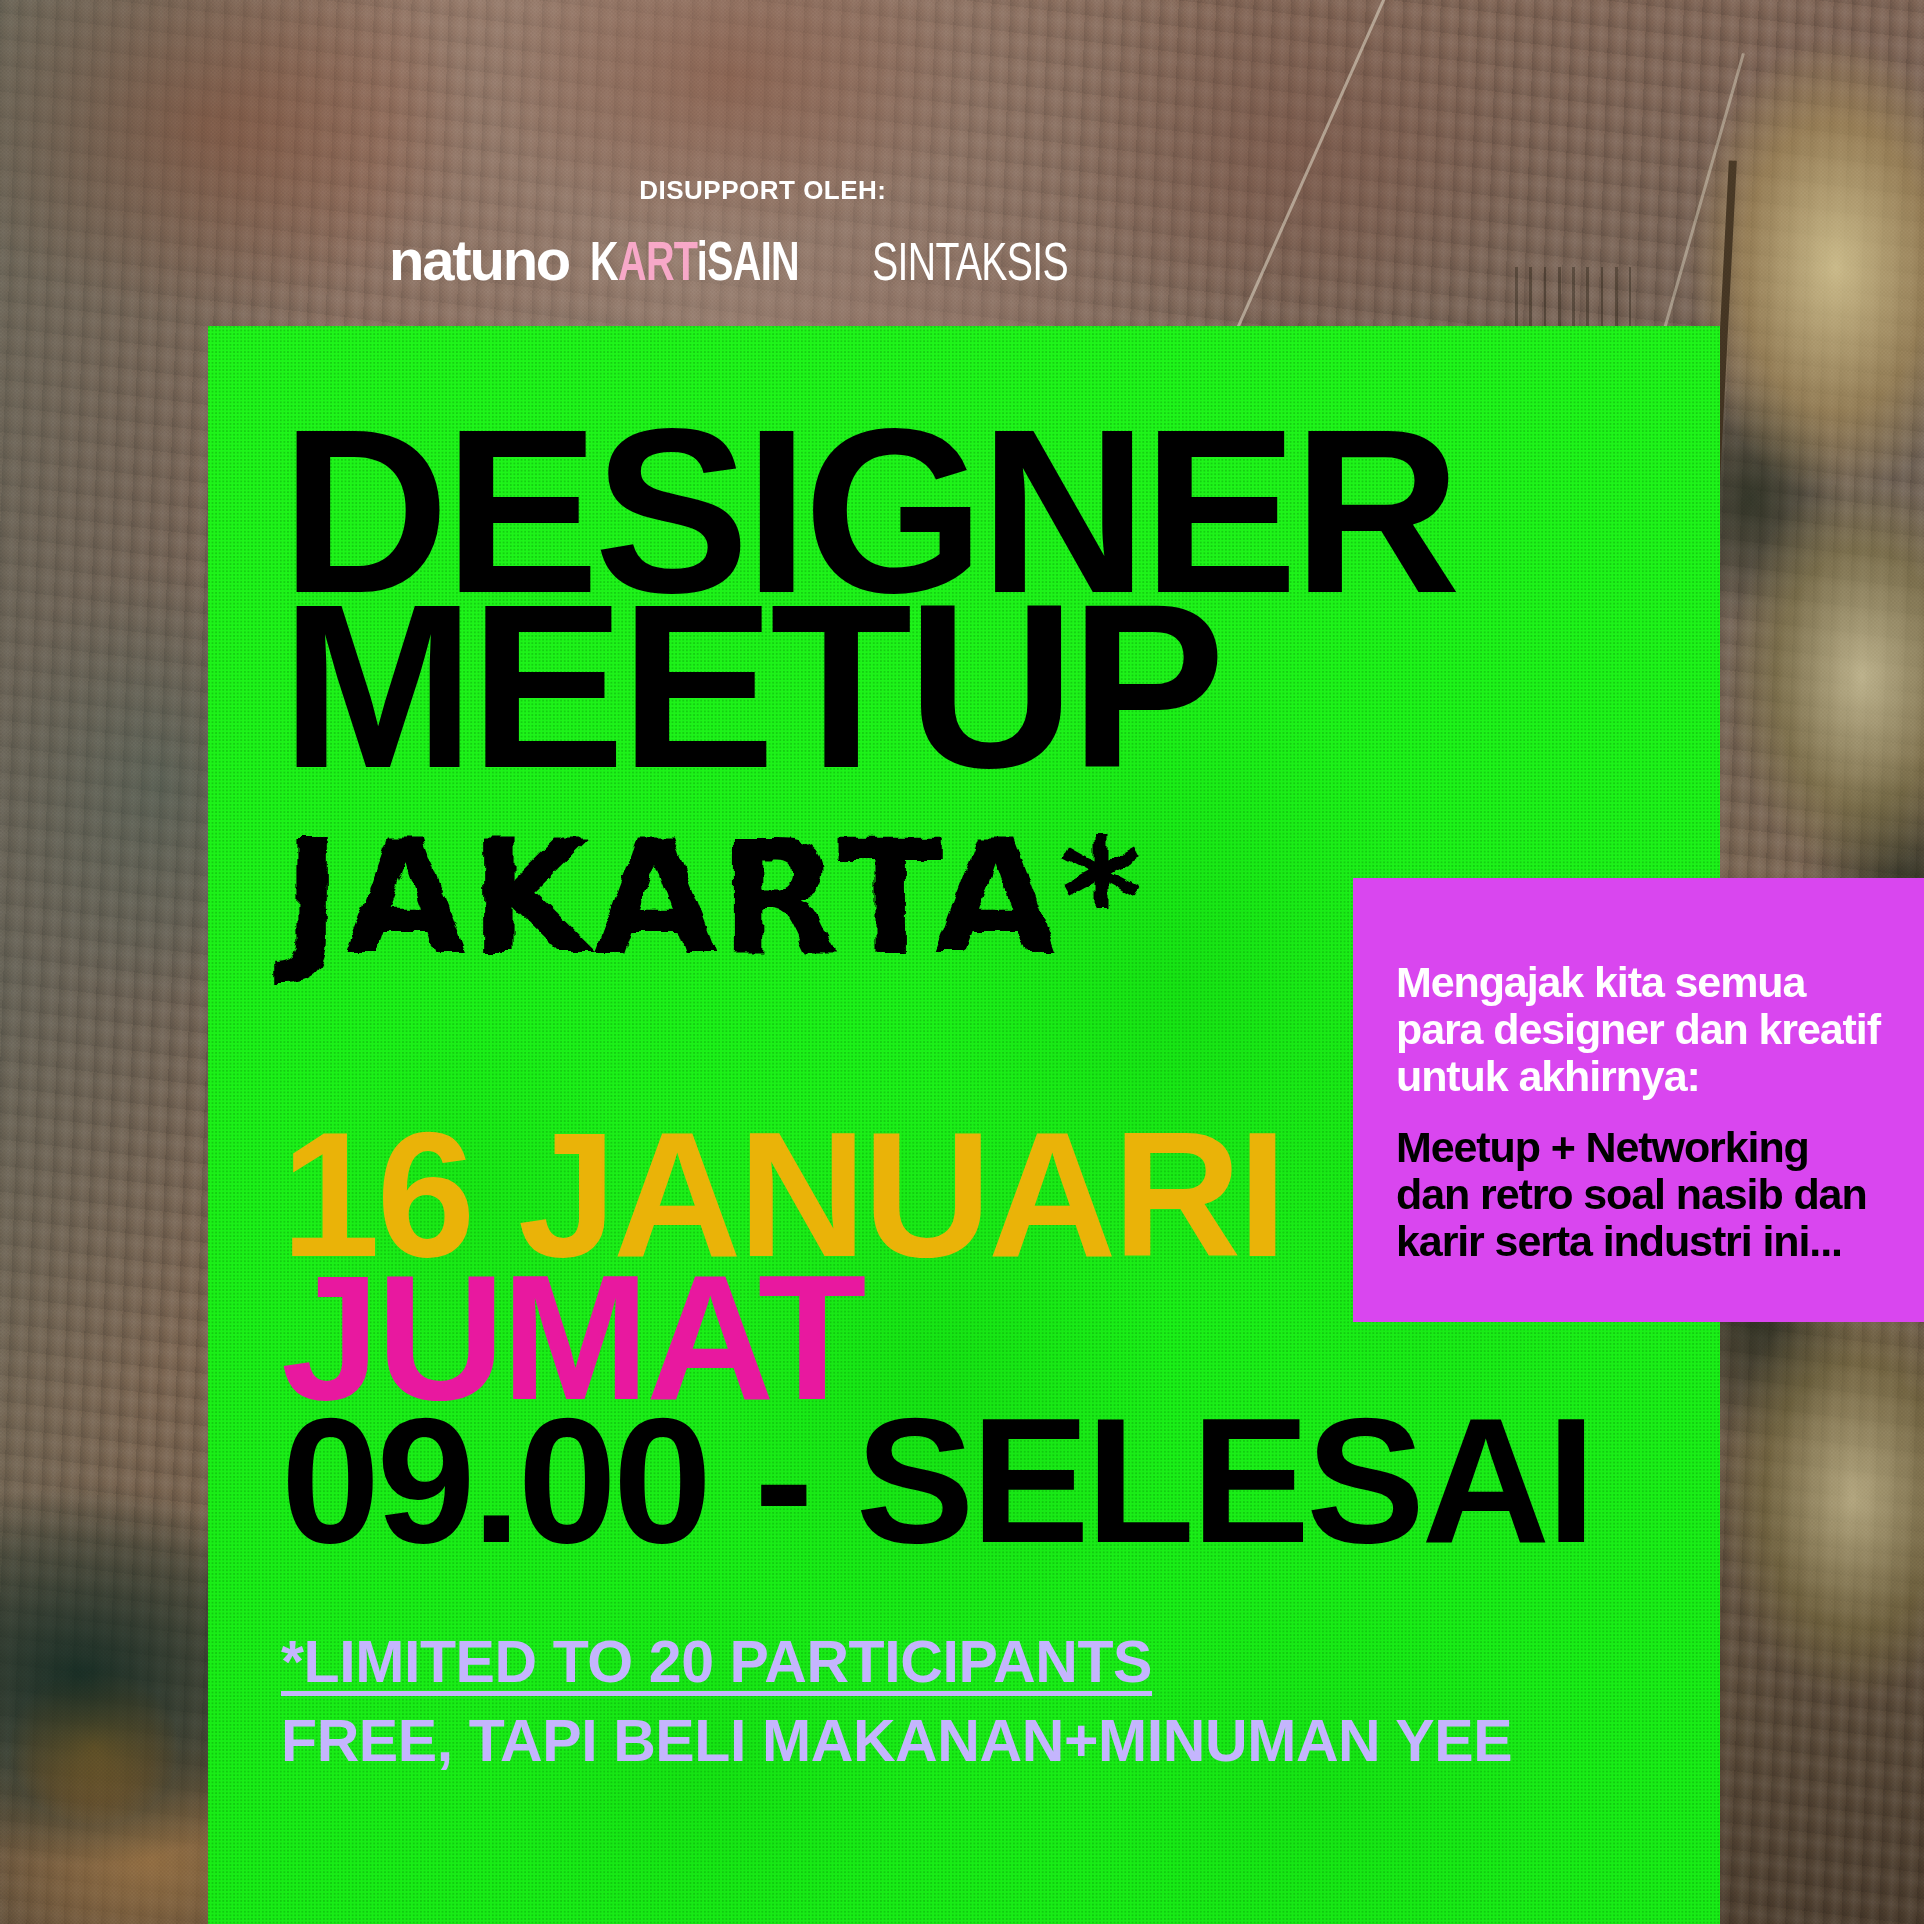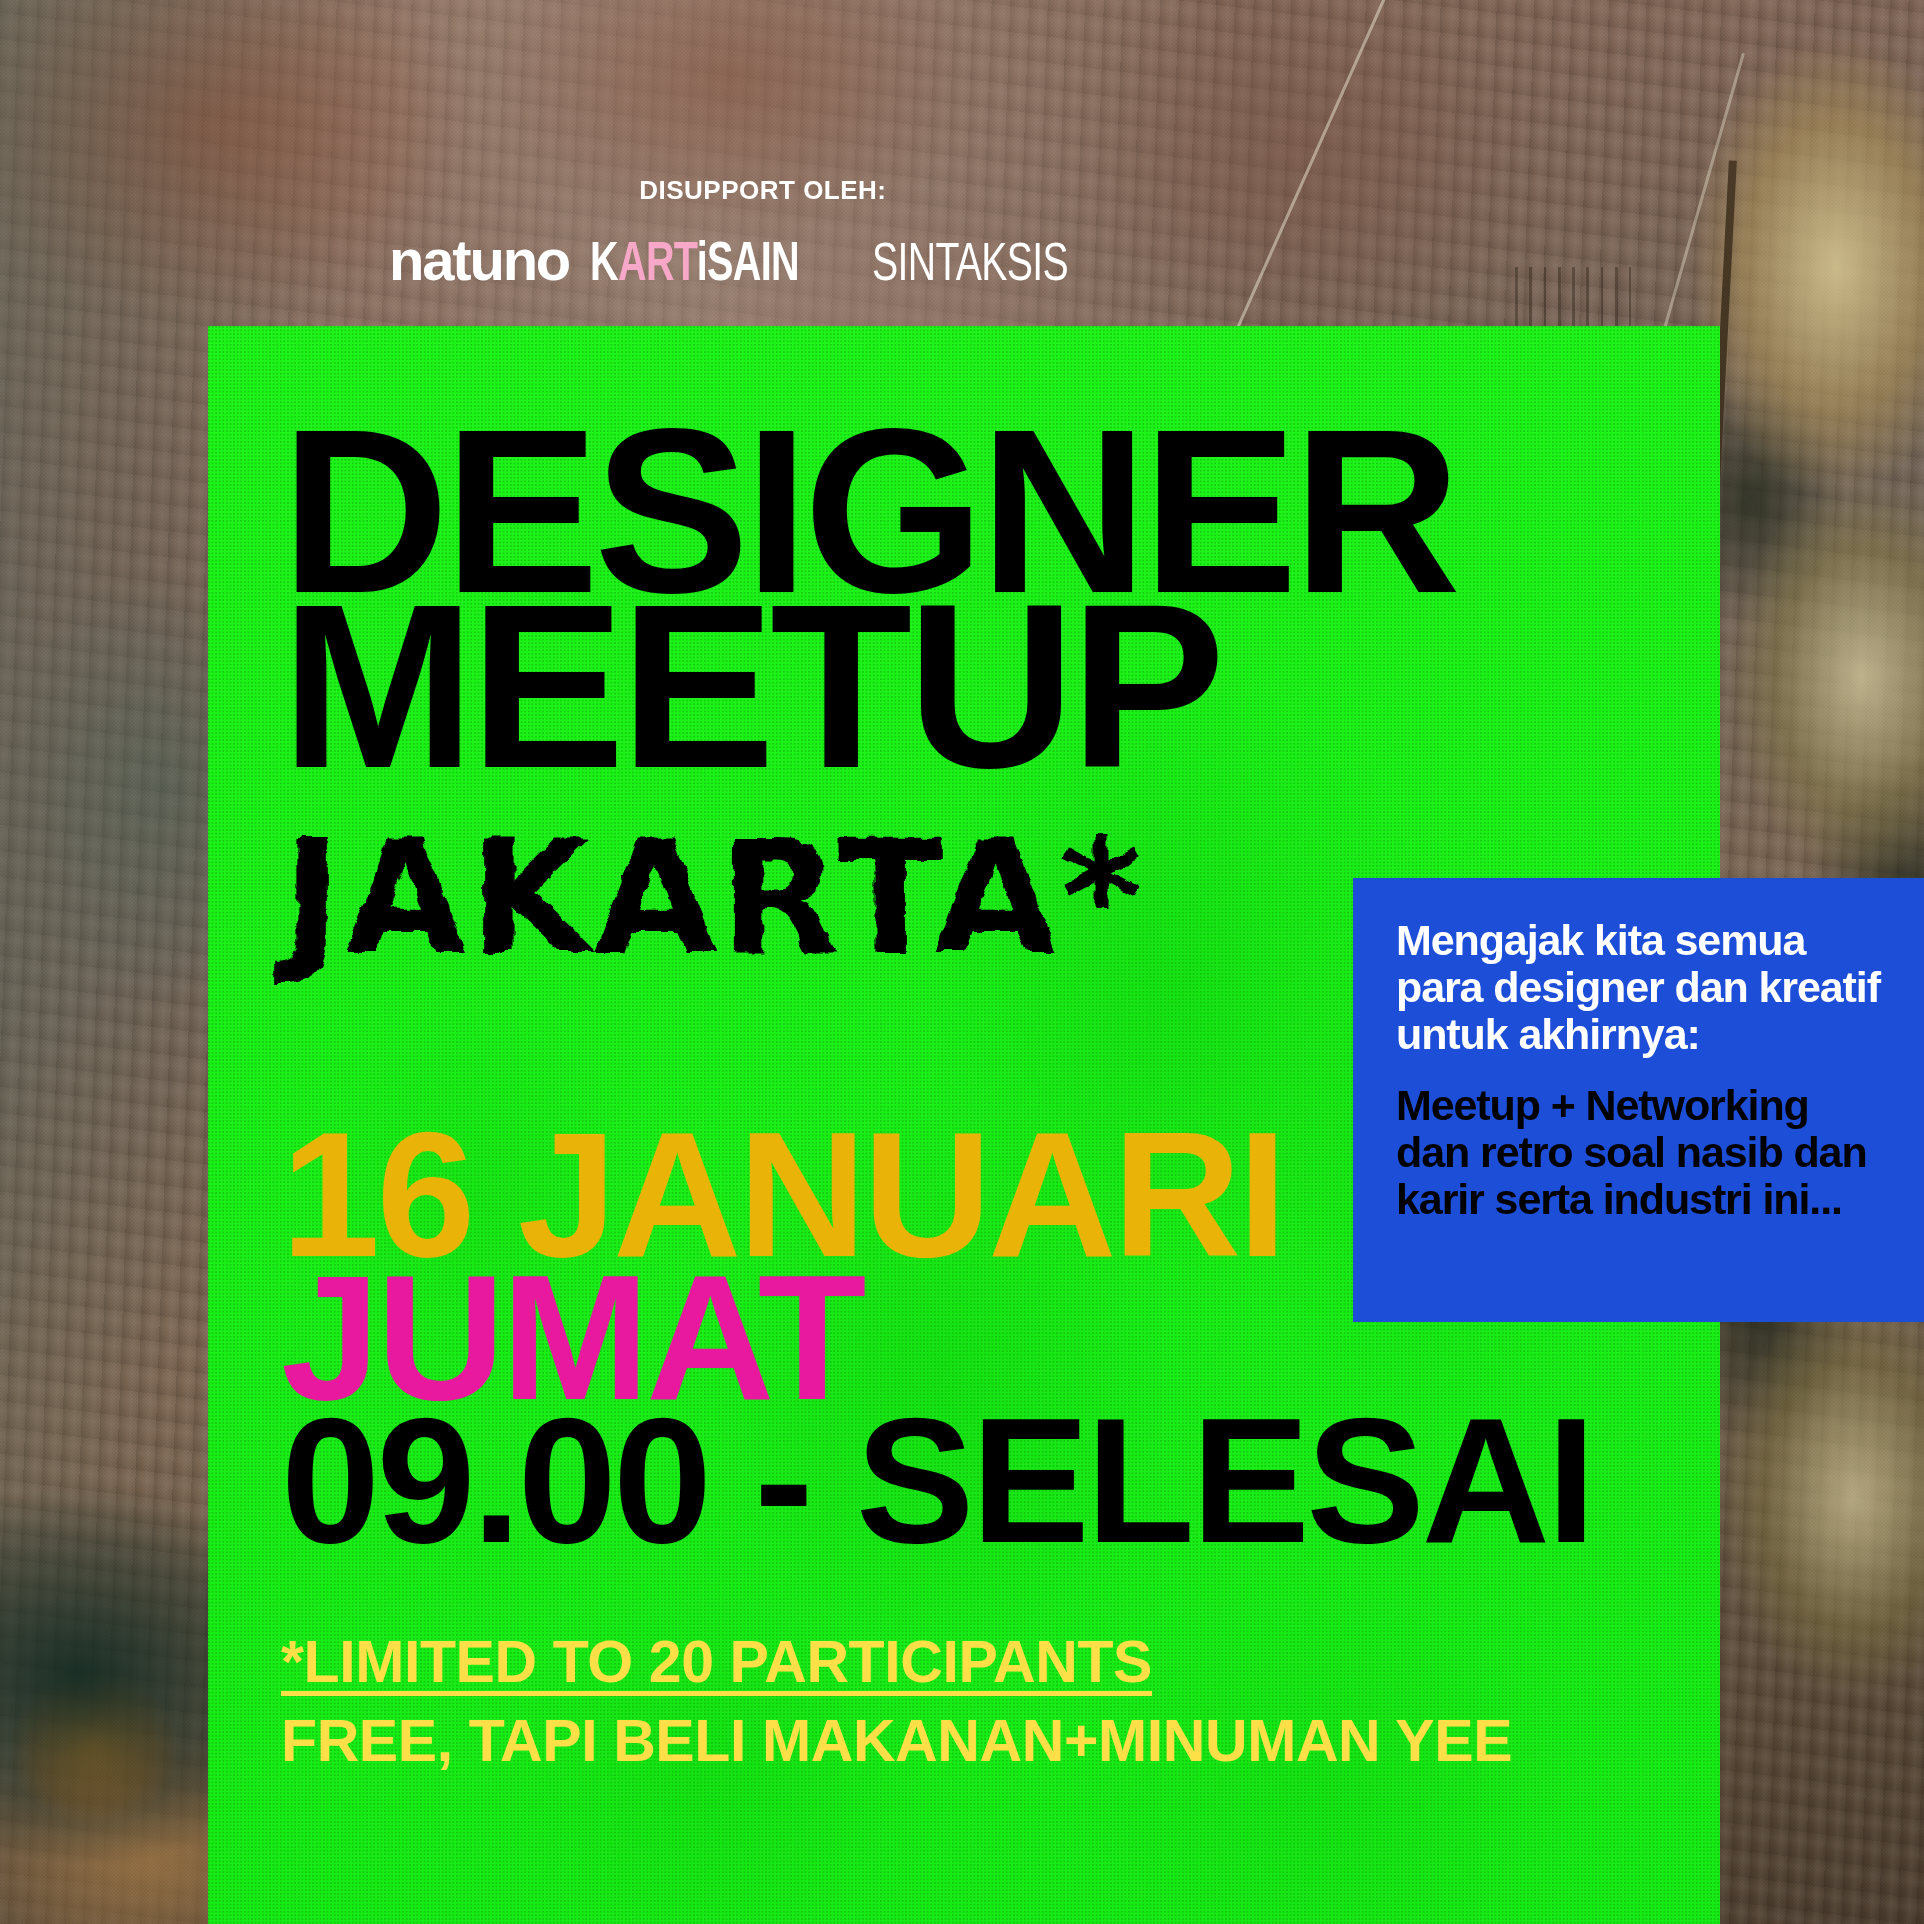--- a/index.html
+++ b/index.html
@@ -209,37 +209,37 @@
   }
   .date-line{ display:block; color:#eab308; font-size:178px; }
   .day-line{ display:block; color:#e8189f; font-size:178px; }
   .time-line{ display:block; color:#000000; font-size:178px; }
 
   
   .footnotes{
     position:absolute; left:281px; top:1629px; z-index:5;
     font-family:"Liberation Sans Narrow","Liberation Sans", sans-serif;
     font-weight:bold;
-    color:#fde047;
+    color:#c4b5fd;
     font-size:59px;
     line-height:66px;
     letter-spacing:-0.4px;
     white-space:nowrap;
   }
   .fn-1{ display:inline-block; text-decoration:underline; text-decoration-thickness:5.3px; text-underline-offset:9px; }
   .fn-2{ display:block; margin-top:12.5px; }
 
   
   .pink-box{
     position:absolute;
     left:1353px; top:878px;
     width:572px; height:444px;
-    background:#1d4ed8;
+    background:#d946ef;
     z-index:7;
-    padding:39px 36px 0 43px;
+    padding:81px 36px 0 43px;
   }
   .pink-p1{
     color:#ffffff;
     font-family:"Liberation Sans", sans-serif;
     font-weight:bold;
     font-size:43px;
     line-height:47px;
     letter-spacing:-1.1px;
   }
   .pink-p2{

